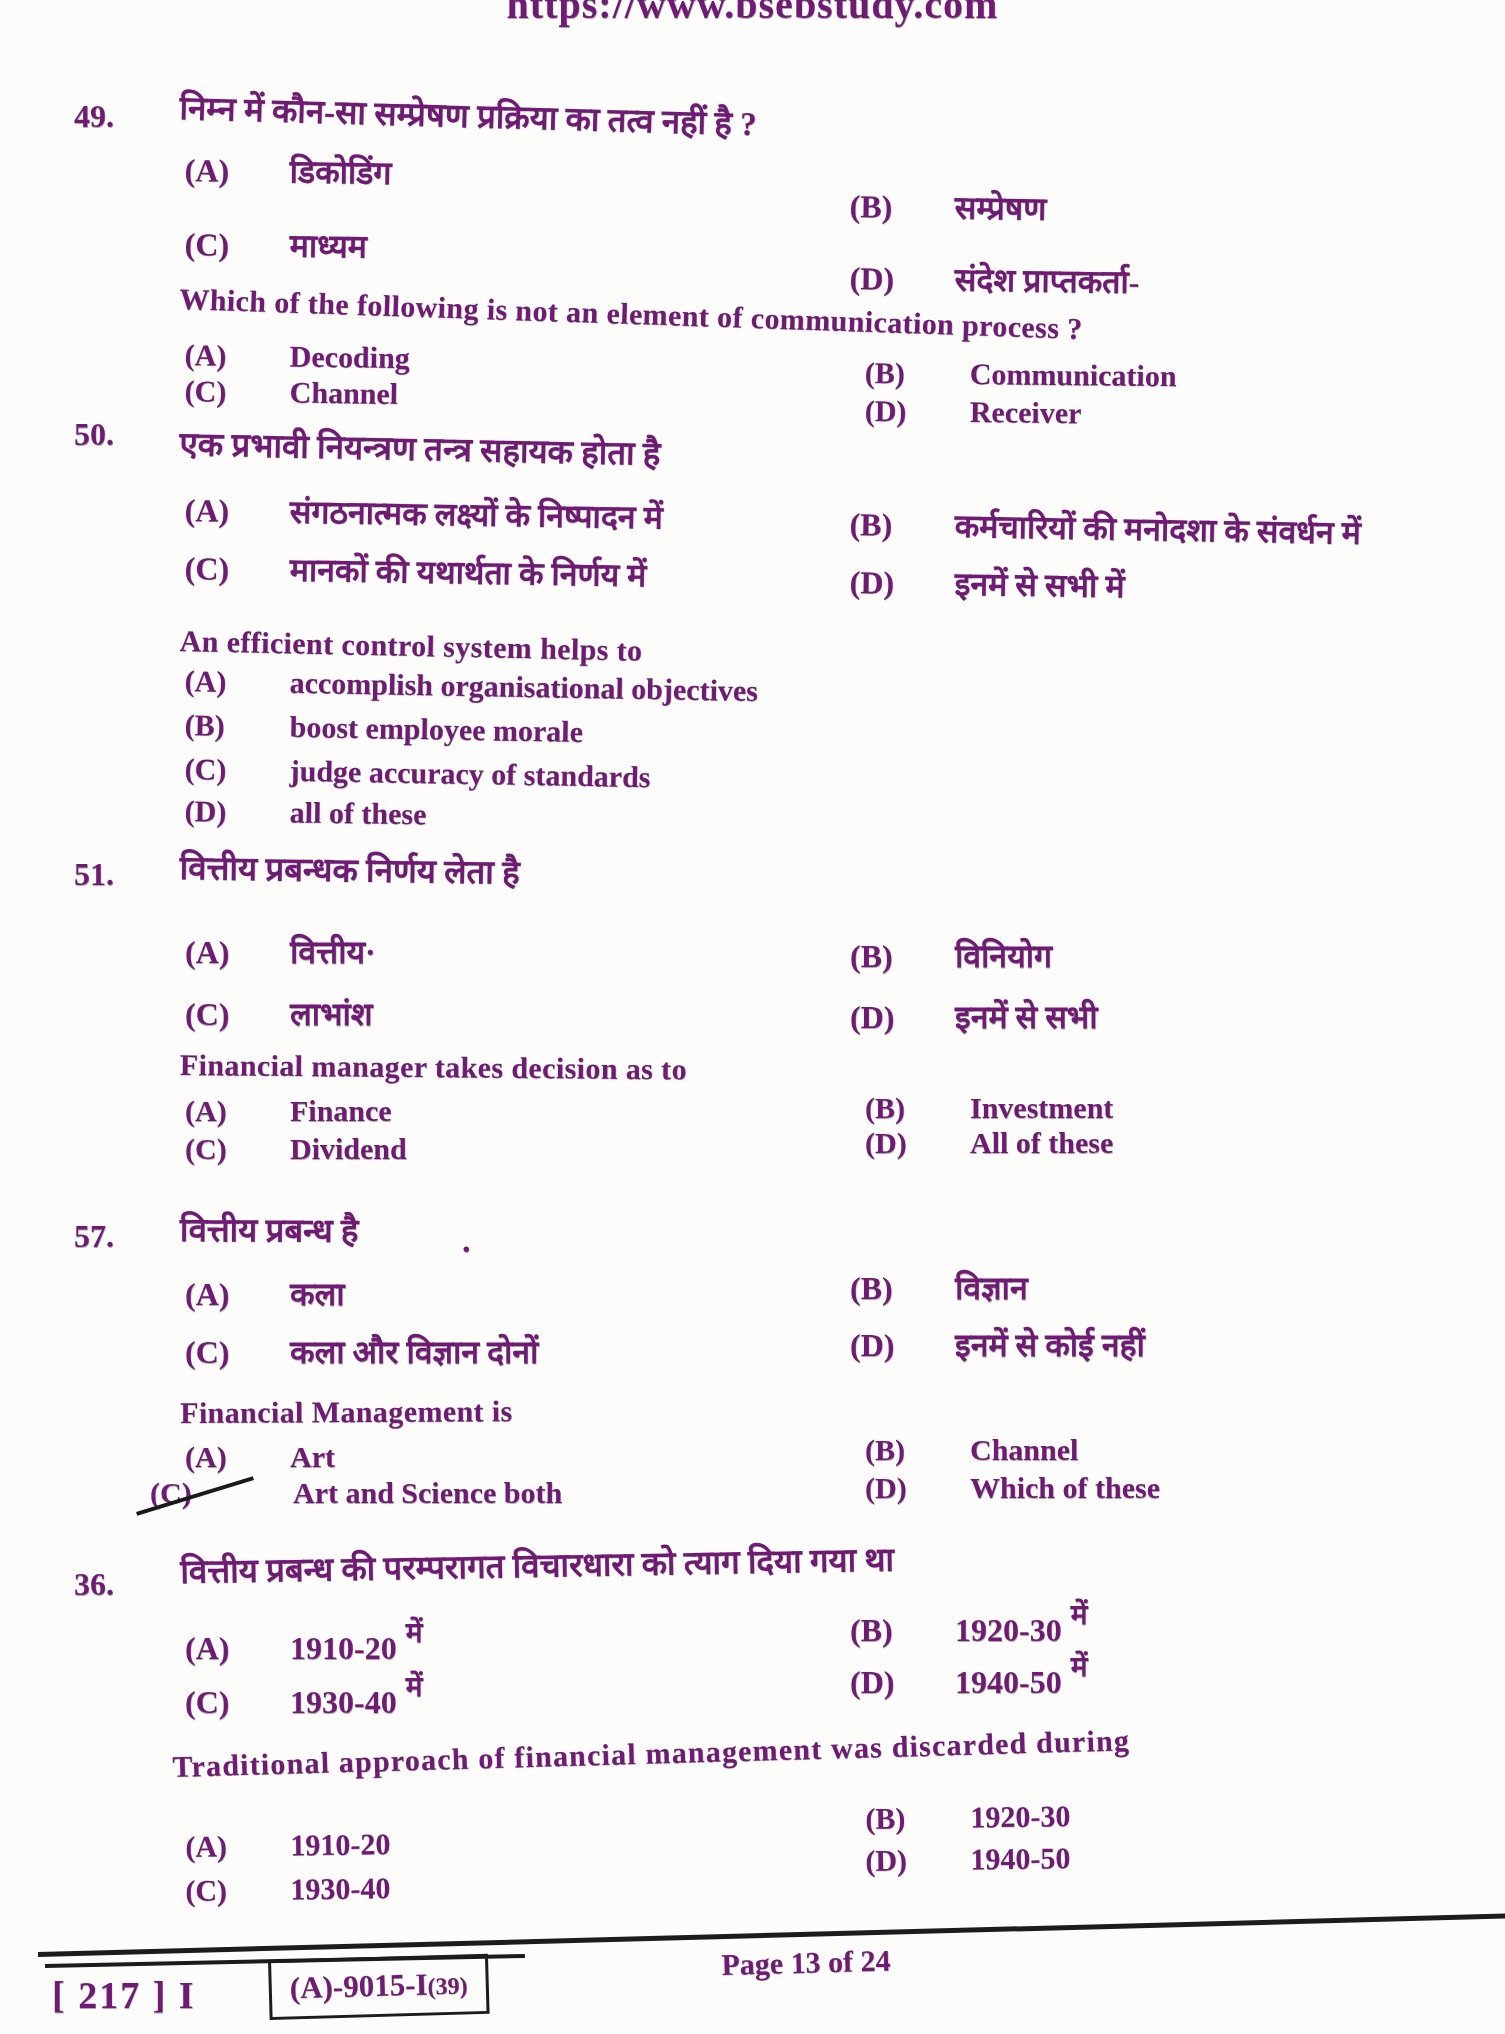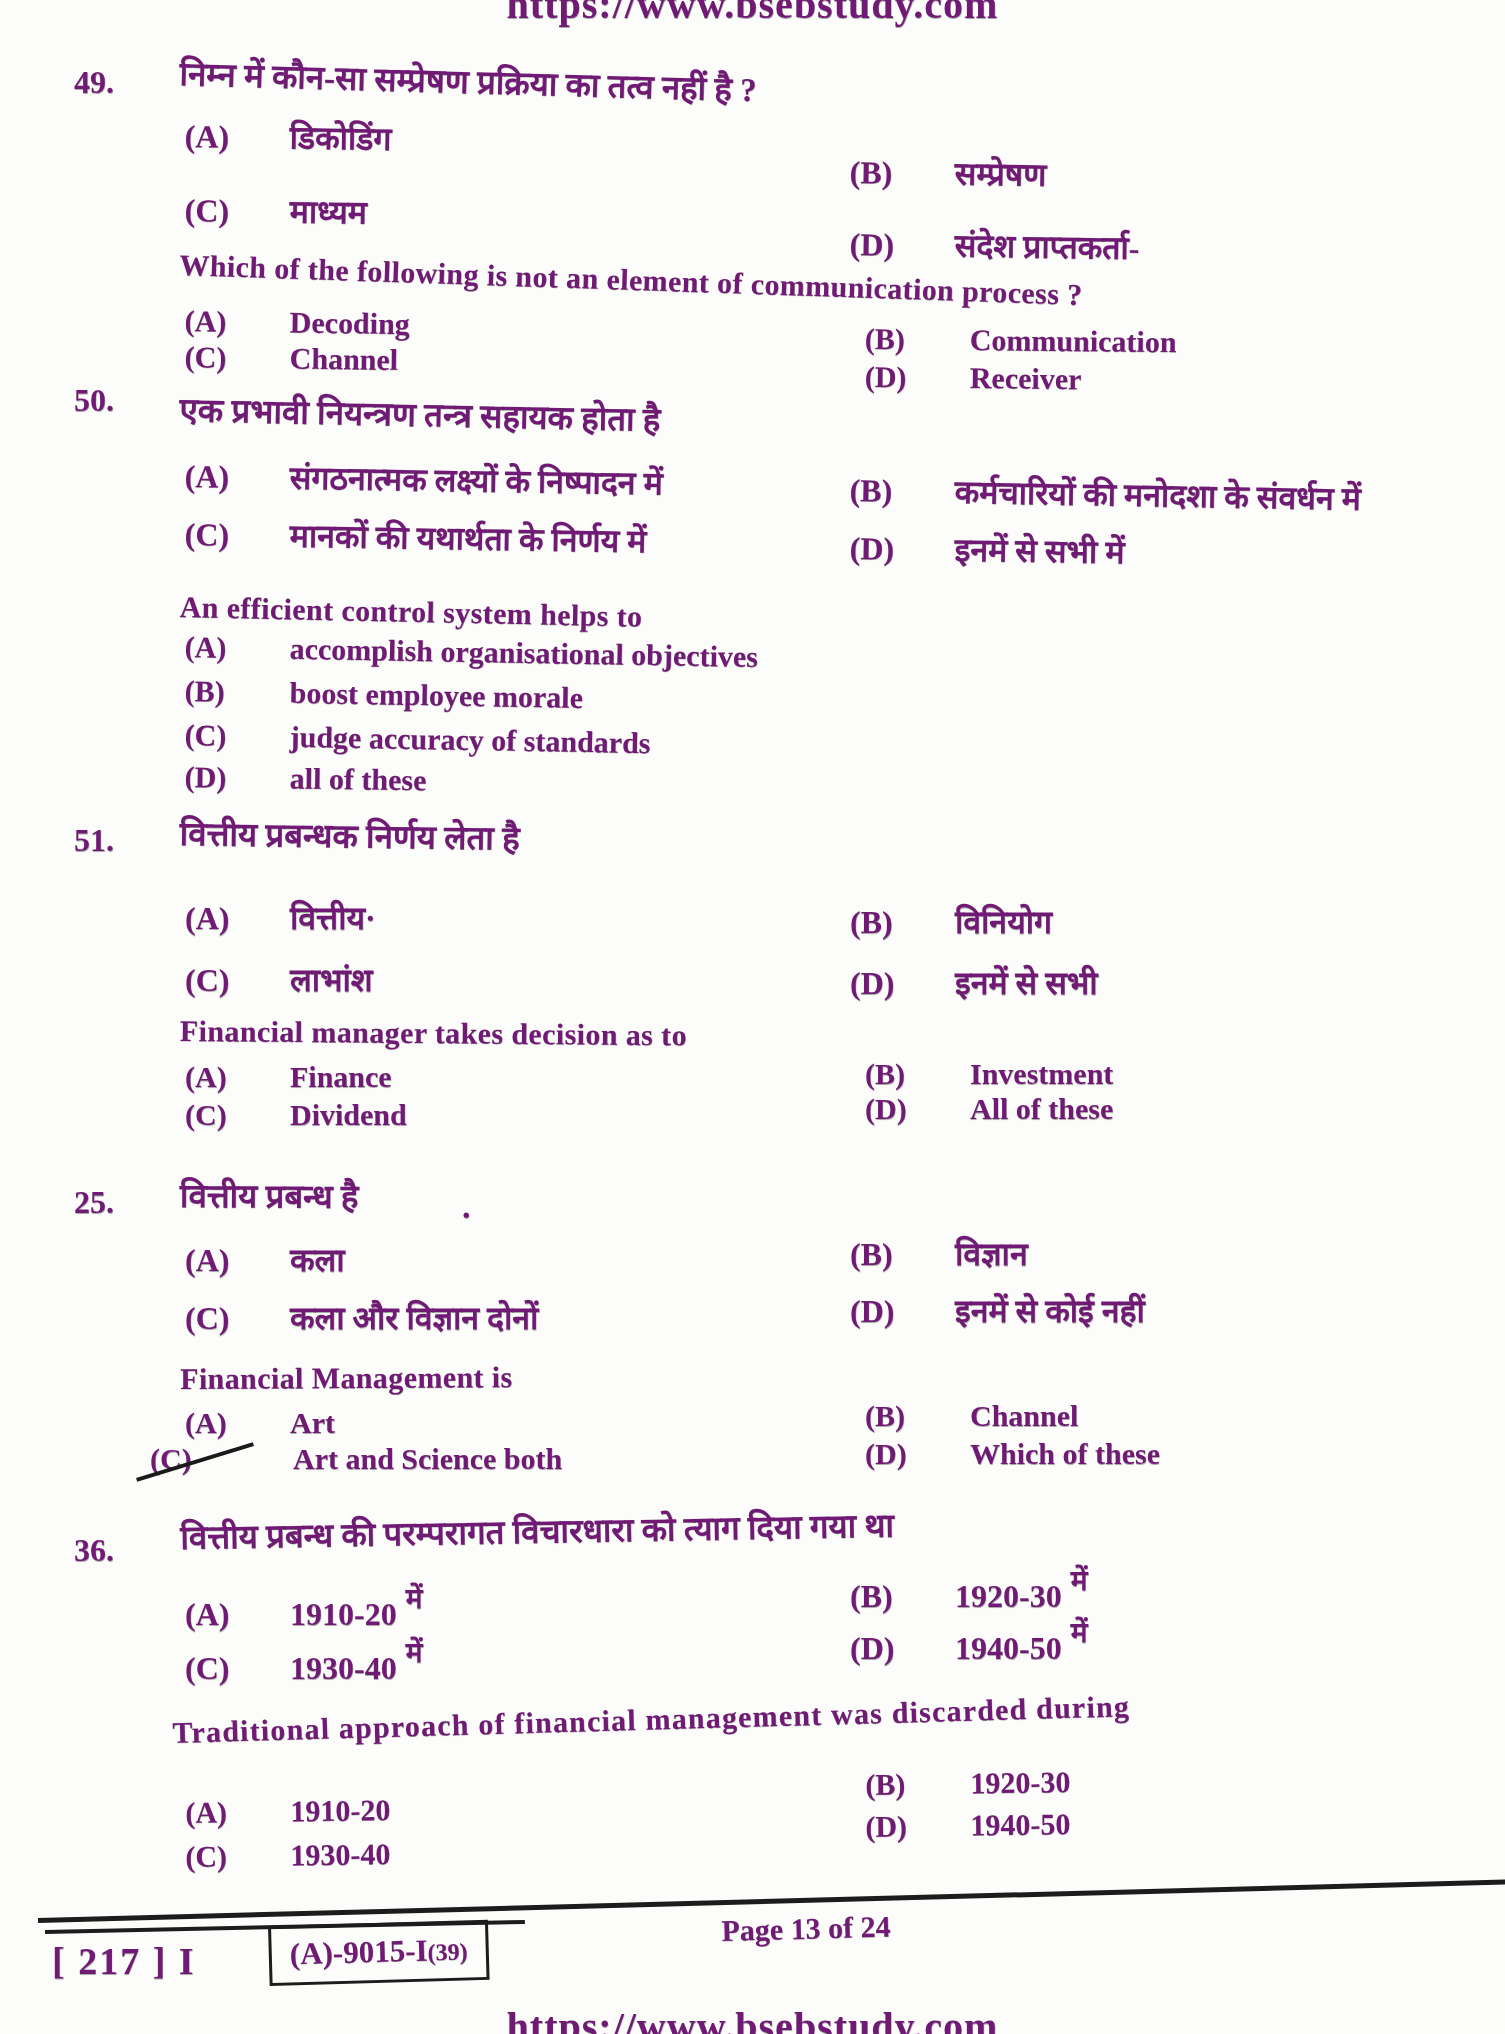--- a/index.html
+++ b/index.html
@@ -6,21 +6,21 @@
   .page{
     position:relative;
     width:1505px;height:2034px;
     margin:0 auto;
     background:#fcfcfa;
     overflow:hidden;
     color:#701a75;
     font-family:"Liberation Serif","DejaVu Serif",serif;
     text-shadow:0.4px 0.5px 0.7px rgba(25,25,25,0.38);
   }
-  .layer{position:absolute;inset:0;}
+  .layer{position:absolute;inset:0;margin-top:34px;}
   .abs{position:absolute;white-space:nowrap;line-height:1.25;}
   .url{font-size:40px;font-weight:700;letter-spacing:1px;left:0;right:0;text-align:center;}
   .q-num{font-size:32px;font-weight:600;}
   .hq{font-size:33px;font-weight:600;transform-origin:left top;}
   .eq{font-size:30px;font-weight:700;letter-spacing:0.4px;transform-origin:left top;}
   .opt{display:flex;transform-origin:left top;}
   .opt .m{width:105px;flex:none;font-weight:600;}
   .opt.hi{font-size:32px;font-weight:600;}
   .opt.en{font-size:30px;font-weight:700;}
   .opt.en .m{font-weight:600;}
@@ -165,21 +165,21 @@
       <span class="m">(C)</span>
       <span>Dividend</span>
     </span>
     <span class="abs opt en" style="left:865px;top:1090px;">
       <span class="m">(D)</span>
       <span>All of these</span>
     </span>
   </div>
 
   <div class="layer">
-    <span class="abs q-num" style="left:74px;top:1182px;">25.</span>
+    <span class="abs q-num" style="left:74px;top:1182px;">57.</span>
     <span class="abs hq" style="left:180px;top:1176px;transform:rotate(0.3deg);">वित्तीय प्रबन्ध है</span>
     <span class="abs stray-dot" style="left:462px;top:1186px;">.</span>
 
     <span class="abs opt hi" style="left:185px;top:1240px;">
       <span class="m">(A)</span>
       <span>कला</span>
     </span>
     <span class="abs opt hi" style="left:850px;top:1234px;">
       <span class="m">(B)</span>
       <span>विज्ञान</span>

